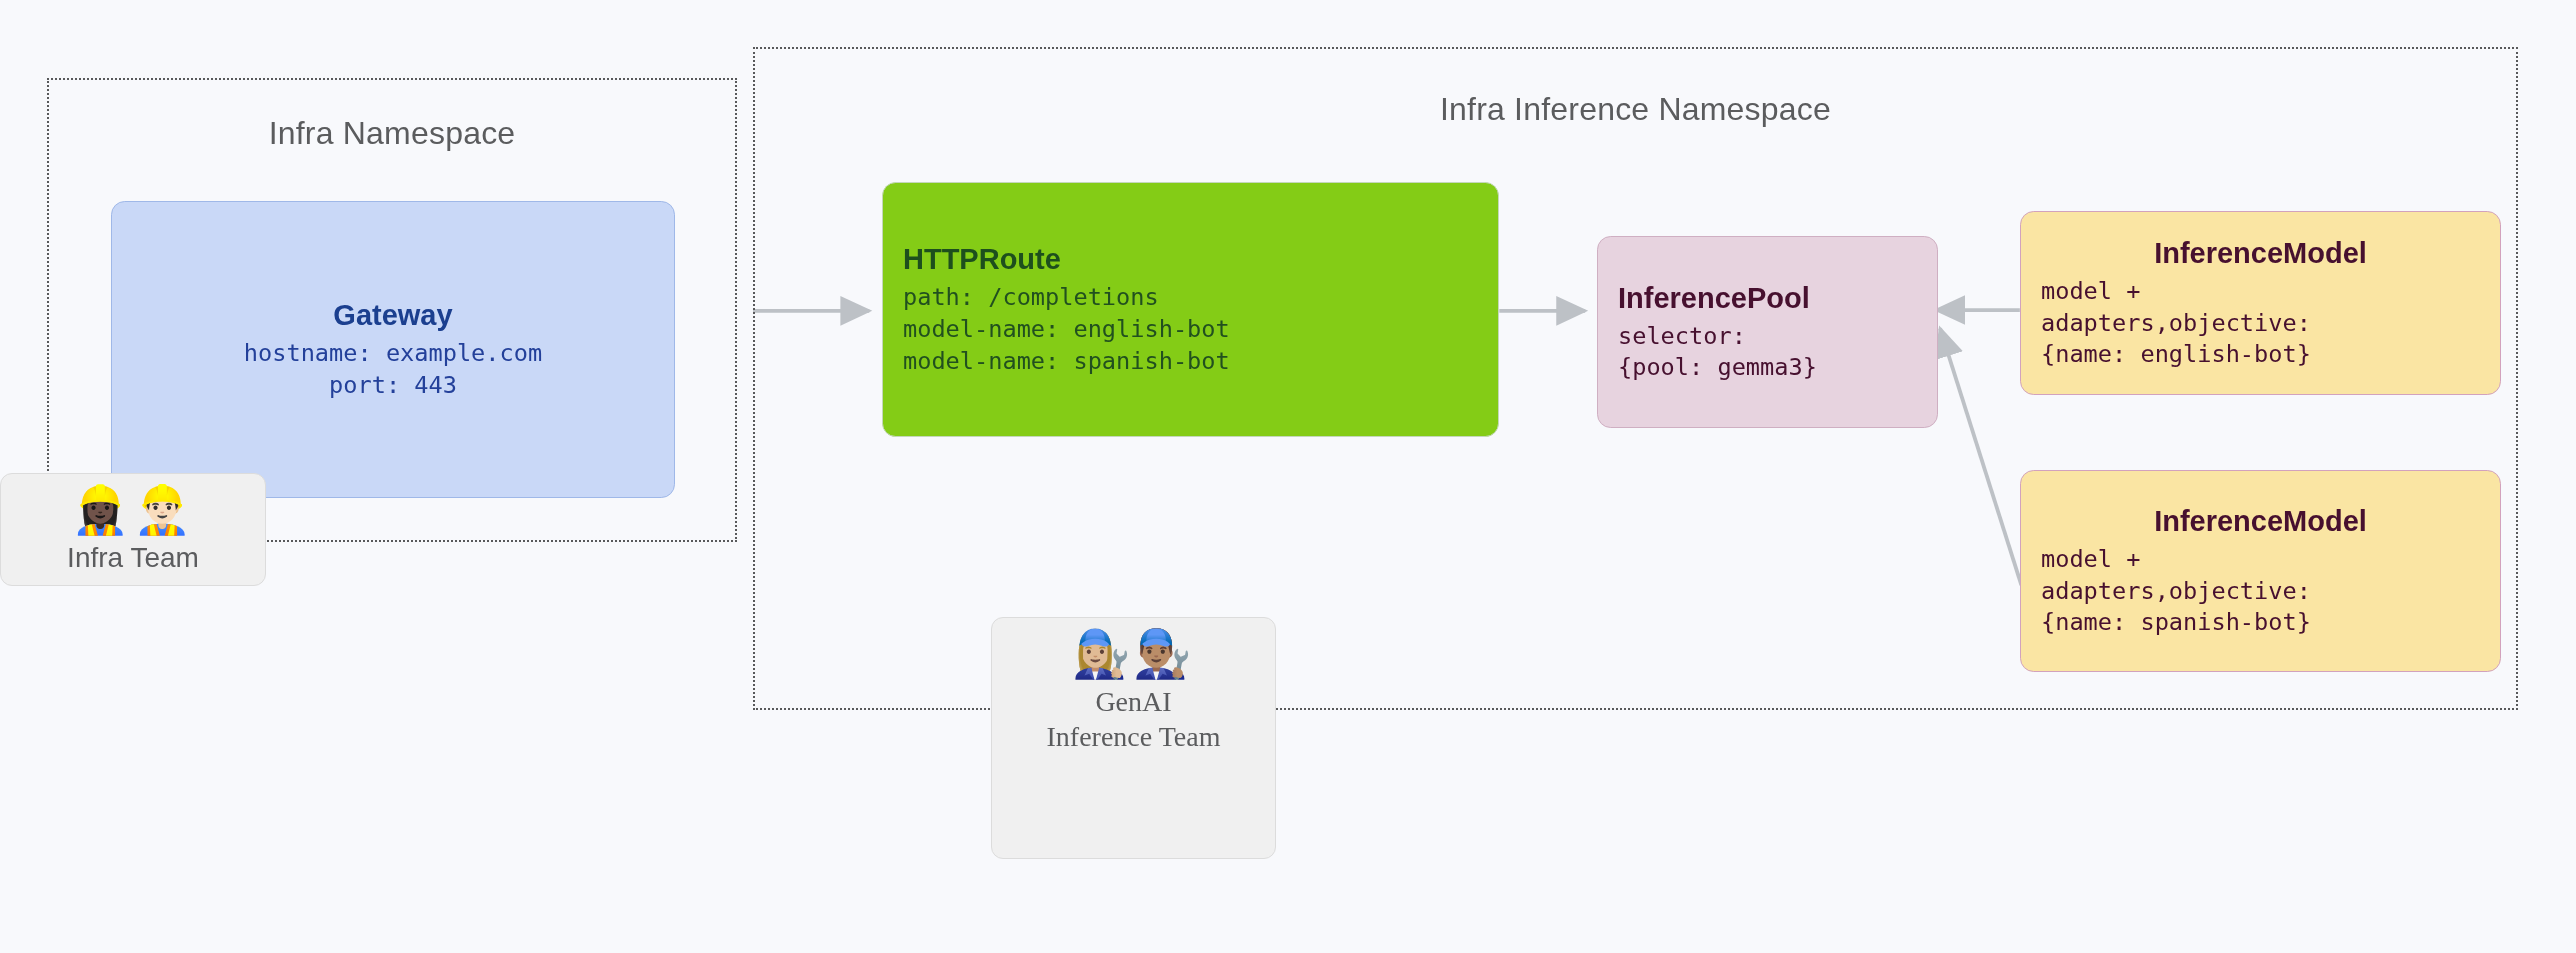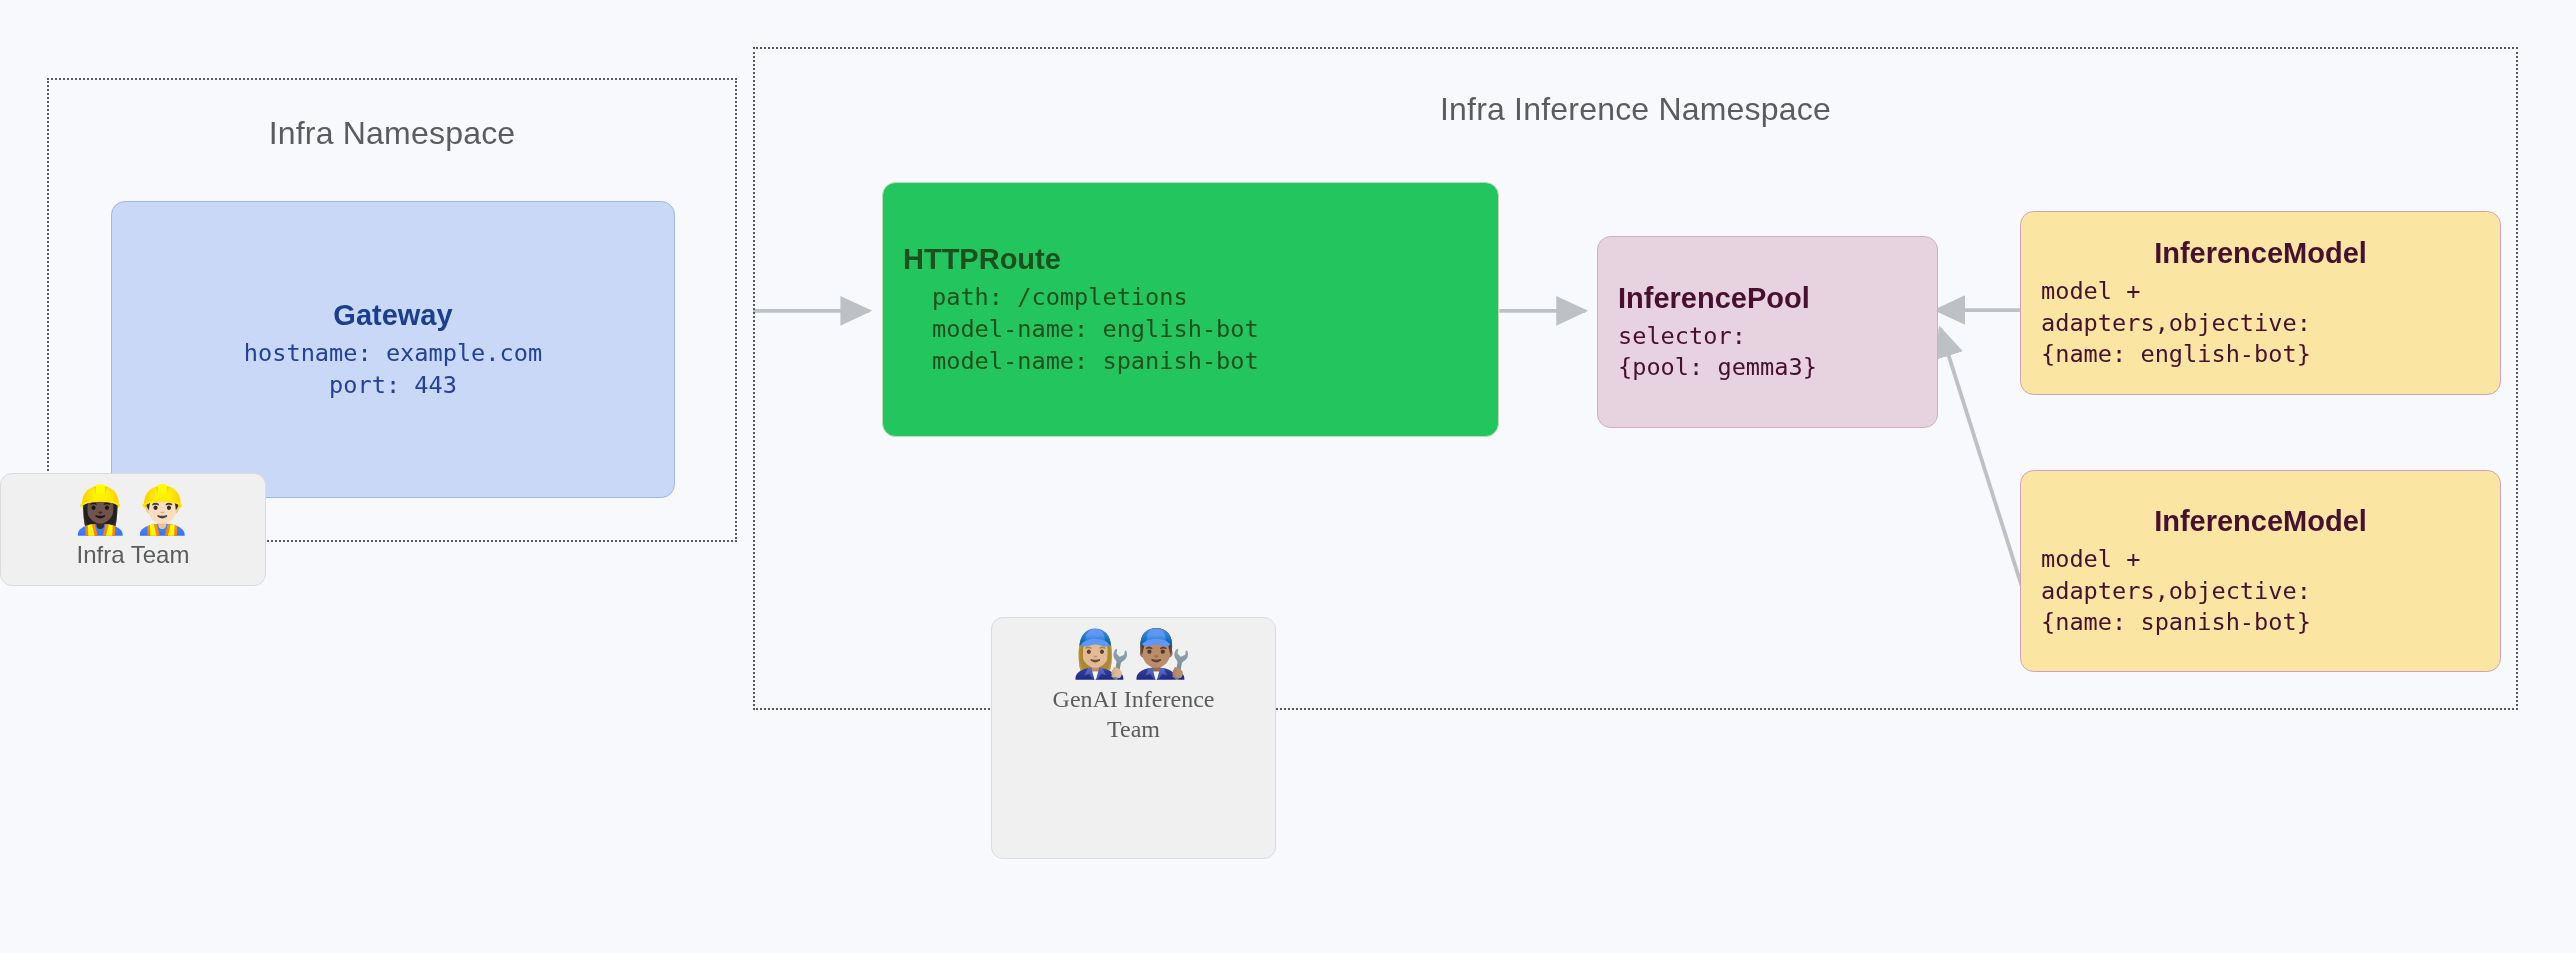--- a/index.html
+++ b/index.html
@@ -60,25 +60,25 @@
   }
 
   .card-gateway {
     background: #c9d8f7;
     border: 1.5px solid #9fb8e8;
   }
   .card-gateway .card-title { color: #1b3f8f; }
   .card-gateway .card-line  { color: #23409a; }
 
   .card-httproute {
-    background: #22c55e;
+    background: #84cc16;
     border: 1.5px solid #c4d7bb;
   }
   .card-httproute .card-title { color: #1d4f1d; }
-  .card-httproute .card-line  { color: #21501f; margin-left: 29px; }
+  .card-httproute .card-line  { color: #21501f; }
 
   .card-inferencepool {
     background: #e7d3df;
     border: 1.5px solid #cfafc2;
   }
   .card-inferencepool .card-title { color: #47102f; }
   .card-inferencepool .card-line  { color: #47102f; }
 
   .card-inferencemodel {
     background: #fae5a3;
@@ -102,21 +102,21 @@
   }
   .team-emoji {
     font-size: 47px;
     line-height: 1.05;
     white-space: nowrap;
     letter-spacing: 3px;
   }
   .team-label {
     margin-top: 6px;
     color: #5b5c5e;
-    font-size: 24px;
+    font-size: 28px;
     line-height: 1.25;
     text-align: center;
     word-break: break-word;
   }
 
   
   .connector-layer {
     position: absolute;
     left: 0;
     top: 0;

